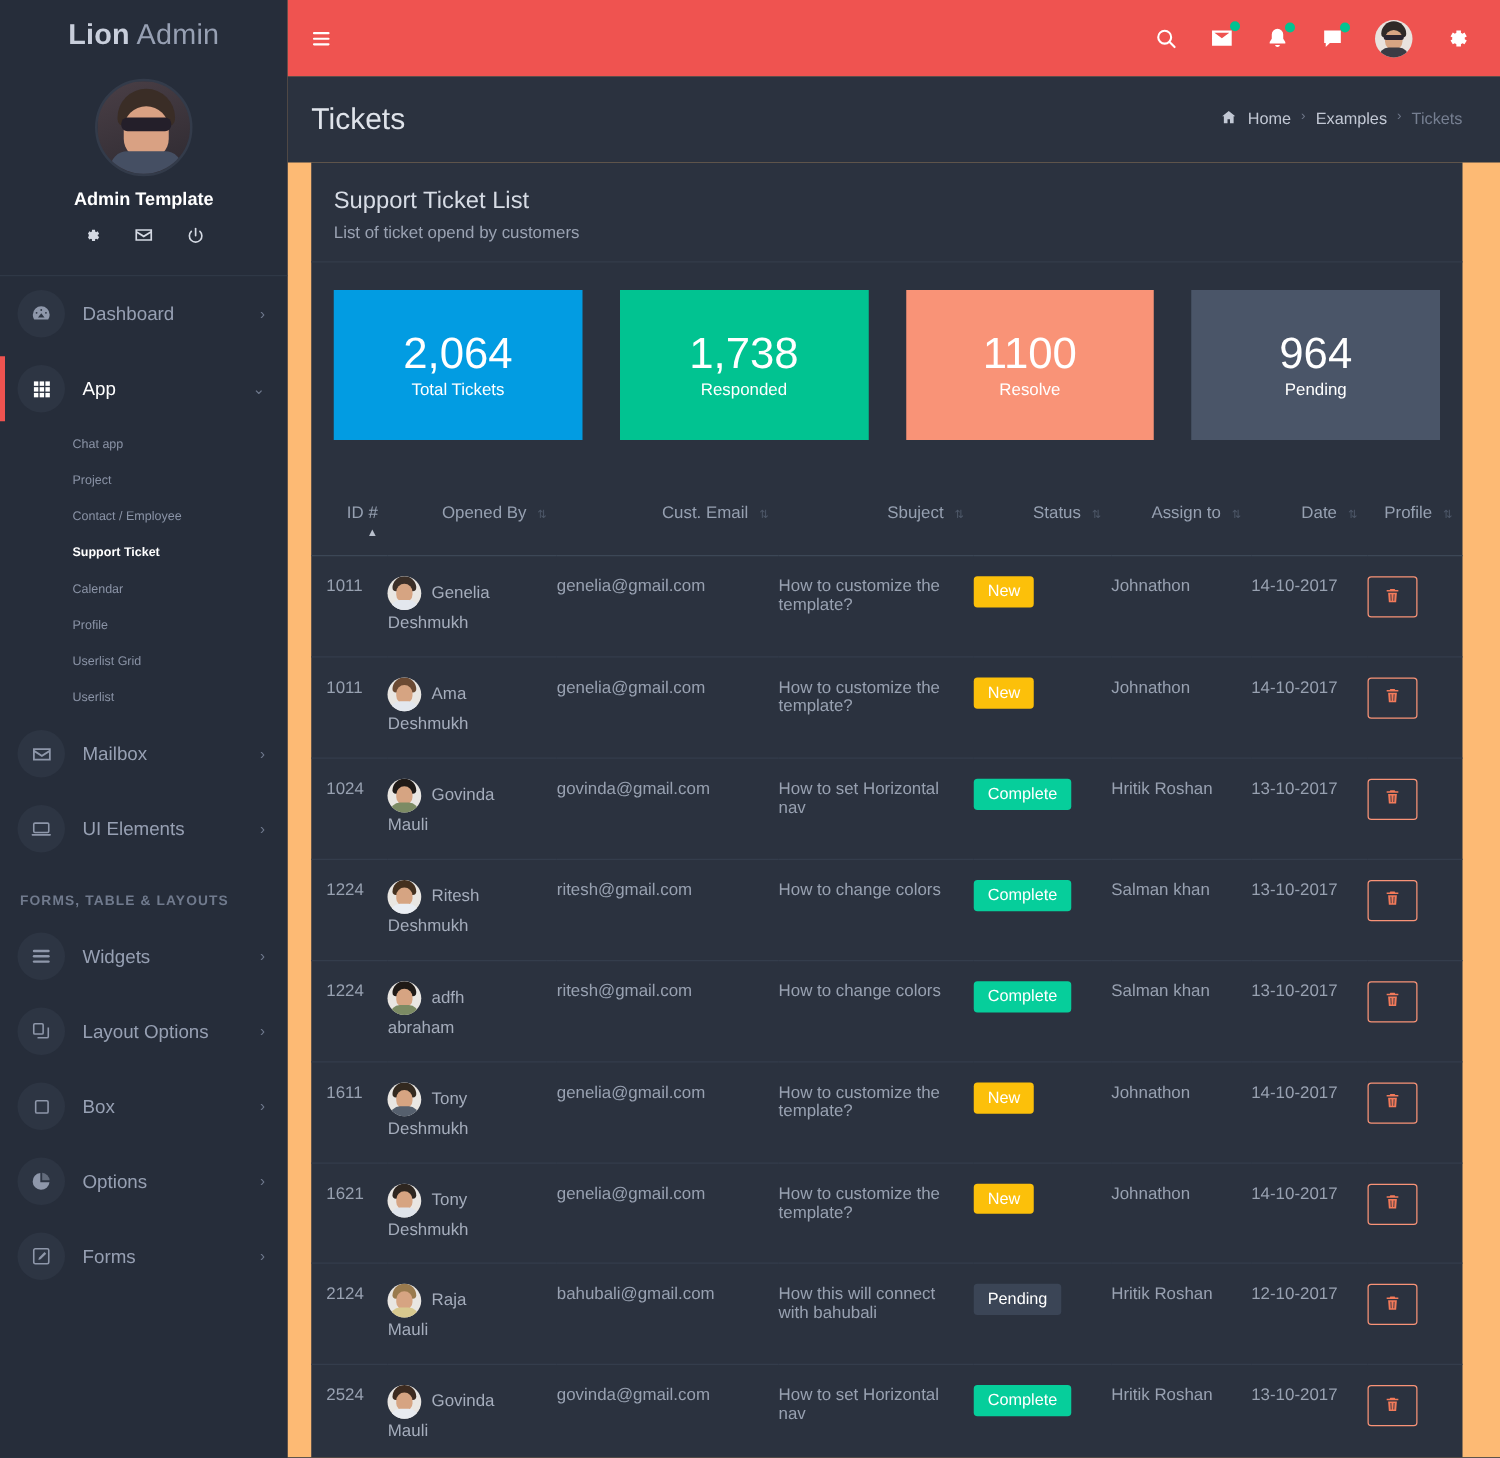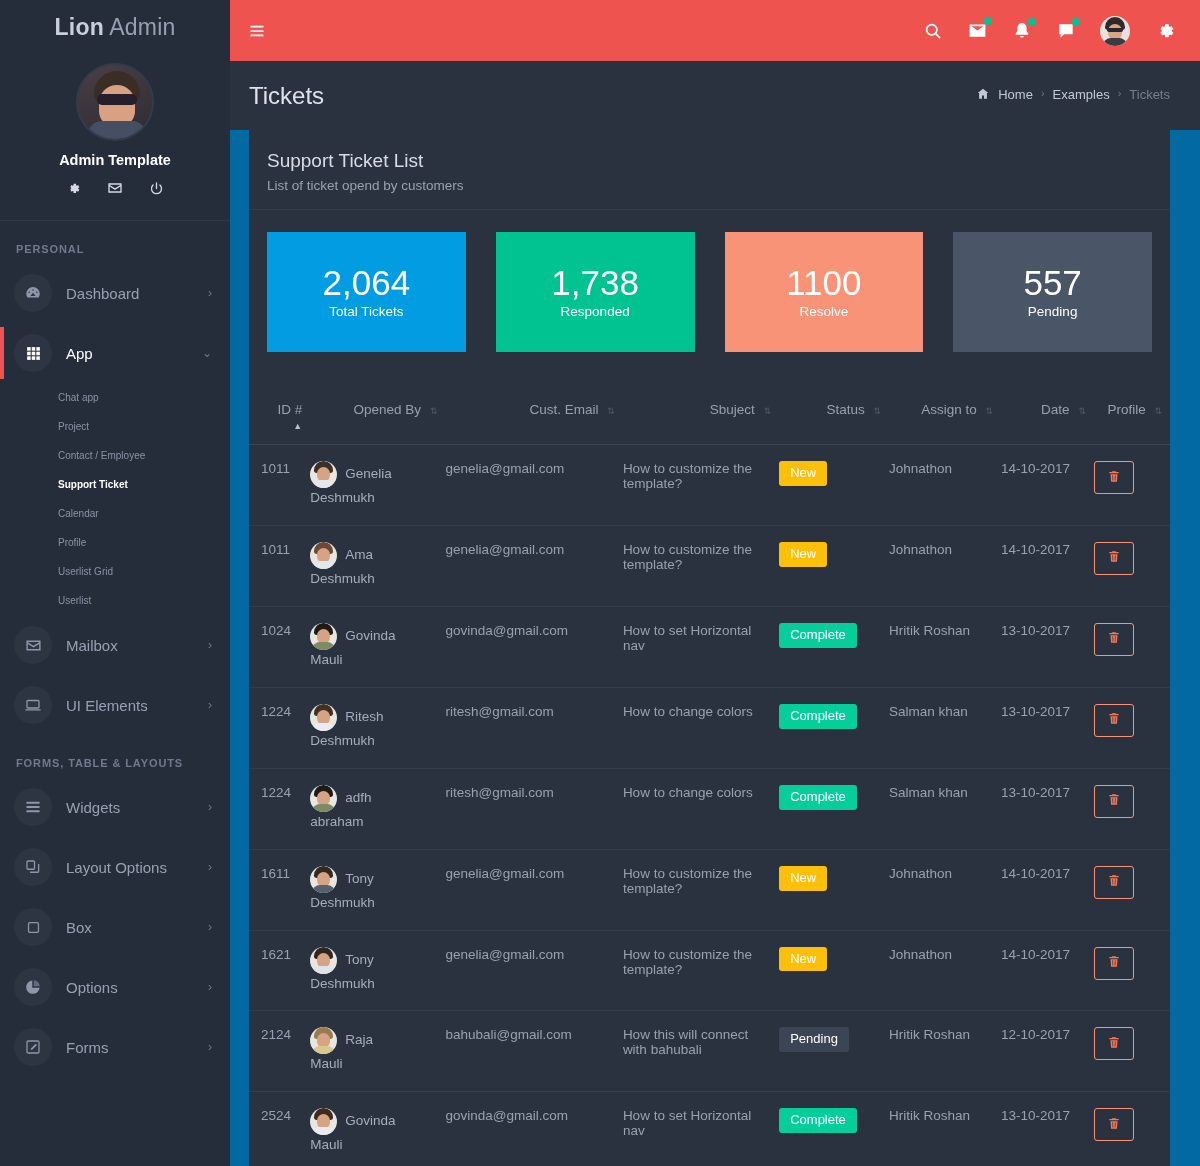--- a/index.html
+++ b/index.html
@@ -66,21 +66,21 @@
   }
   .nav-item.active .nav-ic { color: #ffffff; }
   .nav-label { flex: 1; }
   .nav-arrow { color: #6e788c; font-size: 12px; padding-right: 18px; }
   .sub-item {
     padding: 9px 0 9px 58px; font-size: 10px; color: #8a93a6; cursor: pointer;
   }
   .sub-item.active { color: #ffffff; font-weight: 700; }
 
   
-  .main { flex: 1; height: 1166px; background: #0369a1; overflow: hidden; }
+  .main { flex: 1; height: 1166px; background: #fdba74; overflow: hidden; }
   .topbar {
     height: 61px; background: #ef5350; display: flex; align-items: center;
     padding: 0 16px 0 18px;
   }
   .hamburger { color: #fff; cursor: pointer; display: flex; }
   .topbar-right {
     margin-left: auto; display: flex; align-items: center; gap: 24px;
     padding-right: 8px;
   }
   .tb-ic {
@@ -209,21 +209,20 @@
         <span>
           <svg width="15" height="15" viewBox="0 0 24 24" fill="none" stroke="currentColor" stroke-width="2.1" stroke-linecap="round">
               <path d="M12 3v9"></path>
               <path d="M6.5 6.5a8 8 0 1011 0"></path>
             </svg>
         </span>
       </div>
     </div>
     <div class="sb-divider"></div>
 
-    <div class="sec-label">PERSONAL</div>
 
     <div class="nav-item">
       <span class="nav-ic">
         <svg width="18" height="18" viewBox="0 0 24 24" fill="currentColor">
             <path d="M12 4a9 9 0 00-9 9c0 1.9.6 3.6 1.6 5h14.8A8.9 8.9 0 0021 13a9 9 0 00-9-9zm0 3a1 1 0 110 2 1 1 0 010-2zm-5 3a1 1 0 110 2 1 1 0 010-2zm10 0a1 1 0 110 2 1 1 0 010-2zm-5 1.5l3.5 4.5h-7L12 11.5z"></path>
           </svg>
       </span>
       <span class="nav-label">Dashboard</span>
       <span class="nav-arrow">›</span>
     </div>
@@ -417,21 +416,21 @@
           </div>
           <div class="stat" id="stat1" style="background: rgb(1, 195, 145);">
             <div class="stat-num">1,738</div>
             <div class="stat-lbl">Responded</div>
           </div>
           <div class="stat" id="stat2" style="background: rgb(249, 147, 119);">
             <div class="stat-num">1100</div>
             <div class="stat-lbl">Resolve</div>
           </div>
           <div class="stat" id="stat3" style="background: rgb(74, 85, 104);">
-            <div class="stat-num">557</div>
+            <div class="stat-num">964</div>
             <div class="stat-lbl">Pending</div>
           </div>
         </div>
 
         <table>
           <thead>
             <tr>
               <th class="c-id">
                 <span>ID #</span>
                 <span class="sort-ic sort-asc">▲</span>

